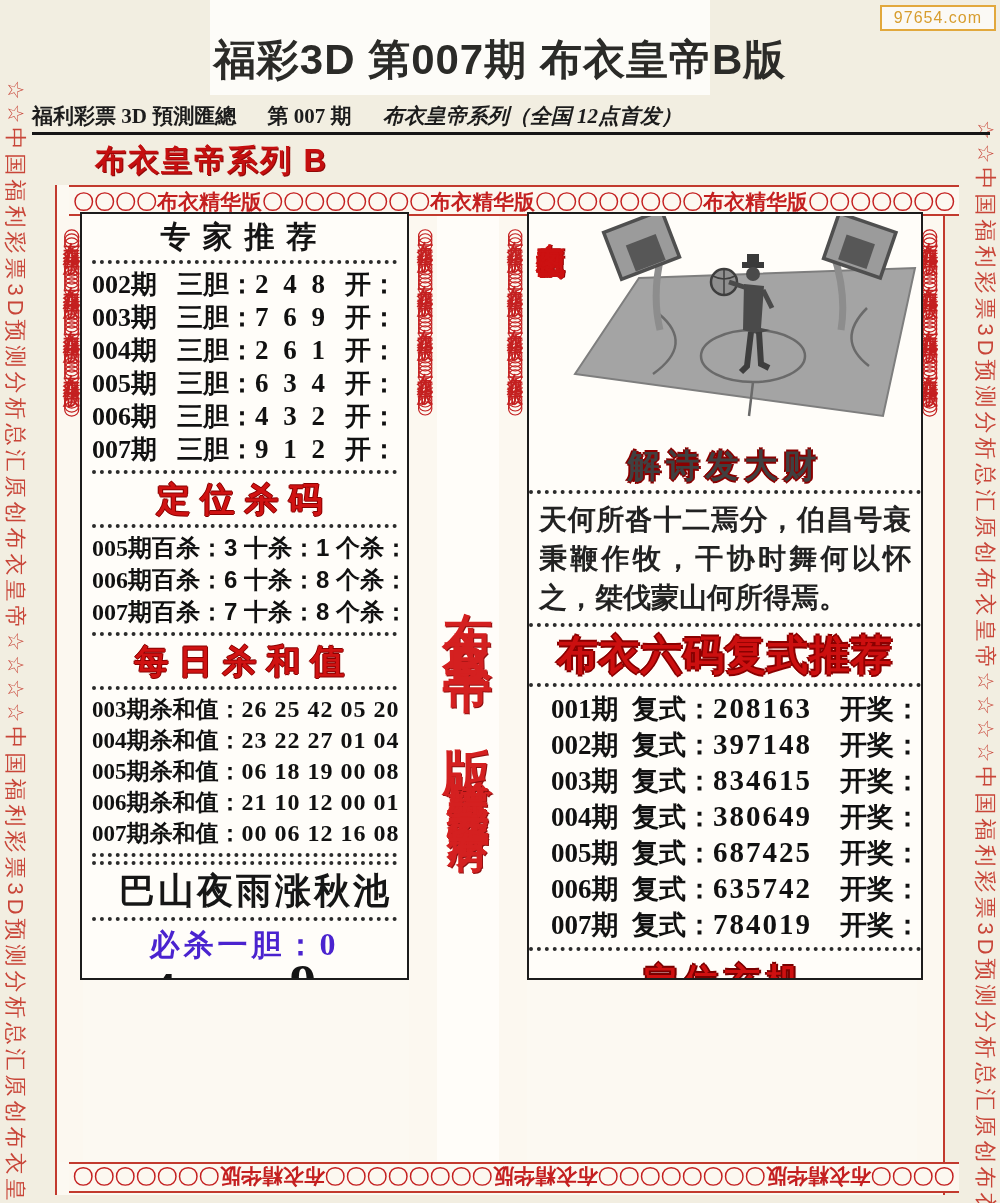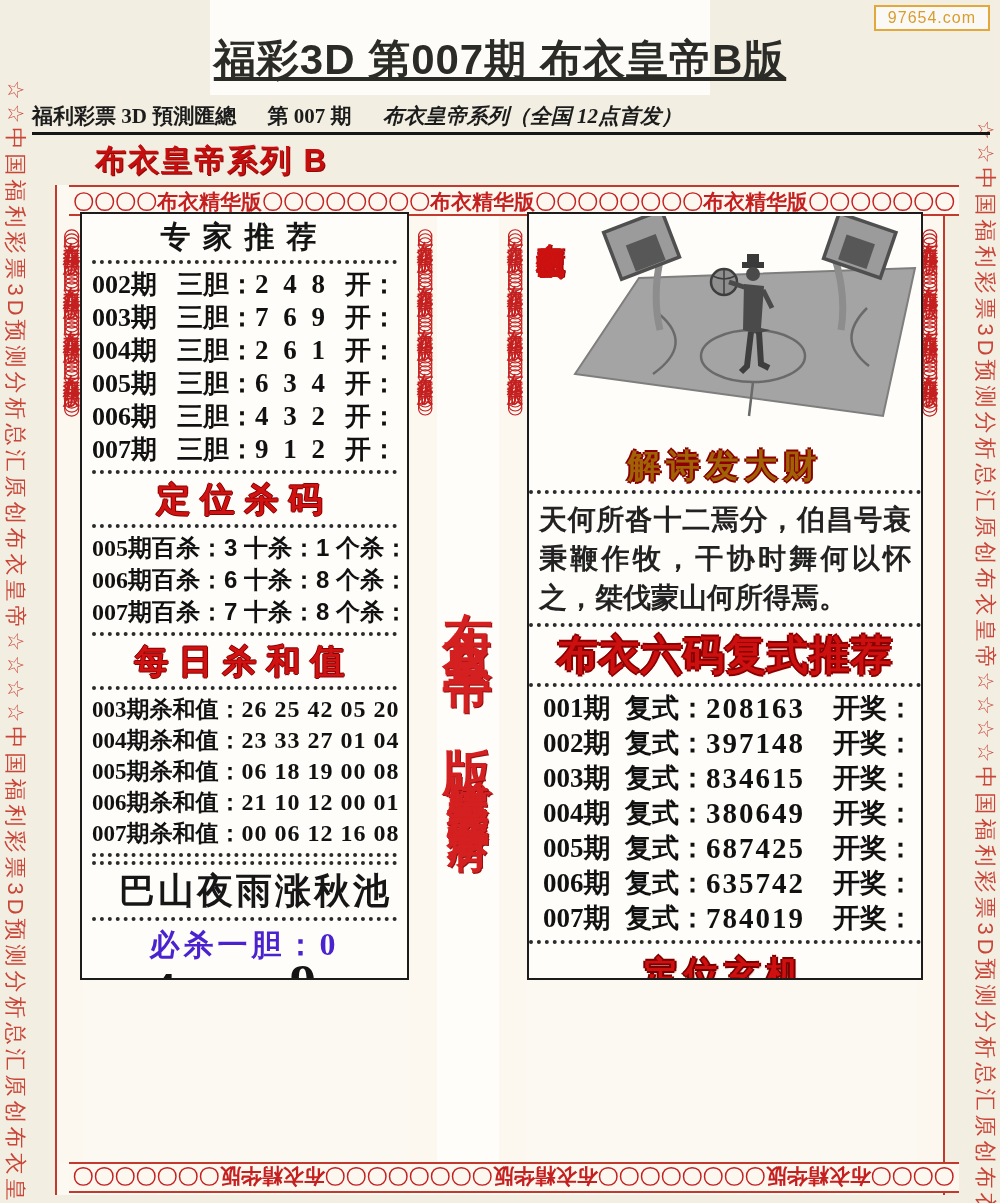--- a/index.html
+++ b/index.html
@@ -16,30 +16,30 @@
     position:absolute; top:80px; height:1123px; width:30px;
     writing-mode:vertical-rl; text-orientation:sideways;
     color:#c5372a; font-size:22px; letter-spacing:4px; line-height:30px;
     overflow:hidden; white-space:nowrap; opacity:.92;
   }
   .edge-left { left:0; }
   .edge-right { right:0; top:120px; height:1083px; }
 
   
   .watermark {
-    position:absolute; top:5px; right:10px; padding:2px 12px;
+    position:absolute; top:5px; right:4px; padding:2px 12px;
     border:2px solid #e2a83c; color:#d79d2e; font-size:16px;
     background:rgba(255,255,255,.65); letter-spacing:1px;
   }
 
   
   .title-box { position:absolute; left:210px; top:0; width:500px; height:95px; background:#fdfcf8; }
   .page-title {
     position:absolute; left:0; right:0; top:32px; text-align:center;
-    font-size:42px; font-weight:900; color:#2b2b28; letter-spacing:1px; white-space:nowrap;text-decoration:underline;
+    font-size:42px; font-weight:900; color:#2b2b28; letter-spacing:1px; white-space:nowrap;
   }
   .masthead {
     position:absolute; left:32px; top:102px; width:958px;
     font-family:"Liberation Serif","DejaVu Serif",serif;
     font-size:21px; font-weight:bold; color:#1c1c1c;
     border-bottom:3px solid #161616; padding-bottom:2px; white-space:nowrap;
   }
   .masthead .gap { display:inline-block; width:26px; }
   .masthead .it { font-style:italic; }
   .series-b {
@@ -132,29 +132,29 @@
   
   .mystery-top { position:relative; height:232px; }
   .mystery-vtitle {
     position:absolute; left:2px; top:6px; height:224px;
     writing-mode:vertical-rl; text-orientation:upright;
     color:#cc1111; font-size:29px; font-weight:900; line-height:40px; letter-spacing:1px;
     text-shadow:1px 0 #8a0000;
   }
   .court { position:absolute; left:42px; top:2px; }
   .caption-red {
-    font-size:33px; font-weight:900; color:#a16207; text-align:center; letter-spacing:6px; line-height:40px;
+    font-size:33px; font-weight:900; color:#404040; text-align:center; letter-spacing:6px; line-height:40px;
     text-shadow:-2px 0 #8a0000,2px 0 #8a0000,0 -2px #8a0000,0 2px #8a0000;
   }
   .poem { font-size:28px; font-weight:bold; color:#222; line-height:39px; padding:2px 10px; text-align:justify; }
   .six-title {
     font-size:41px; font-weight:900; color:#cc0f0f; text-align:center; letter-spacing:1px; line-height:48px; white-space:nowrap;
     text-shadow:-2px 0 #8a0000,2px 0 #8a0000,0 -2px #8a0000,0 2px #8a0000;
   }
-  .fushi-row { font-size:27px; line-height:35px; padding-left:14px;align-items:flex-end; }
+  .fushi-row { font-size:27px; line-height:35px; padding-left:22px; }
   .fushi-row .issue { width:82px; }
   .fushi-row .val { font-size:29px; letter-spacing:2px; }
   .fushi-row .open { margin-left:28px; }
   .pos-title {
     font-size:35px; font-weight:900; color:#cf1010; text-align:center; letter-spacing:6px; line-height:52px;
     text-shadow:-2px 0 #7a0000,2px 0 #7a0000,0 -2px #7a0000,0 2px #7a0000,1px 1px 2px #7a0000;
   }
   .pos-row { font-size:33px; line-height:40px; padding-left:16px; margin-top:12px;text-align:right; }
   .pos-row .lbl { width:128px; letter-spacing:6px; }
   .pos-row .val { font-size:34px; margin-right:10px; }
@@ -255,21 +255,21 @@
       <div class="dotted"></div>
 
       <div class="row sum-row">
         <span class="issue ser">003期</span>
         <span>杀和值：</span>
         <span class="val ser">26 25 42 05 20</span>
       </div>
       <div class="row sum-row">
         <span class="issue ser">004期</span>
         <span>杀和值：</span>
-        <span class="val ser">23 33 27 01 04</span>
+        <span class="val ser">23 22 27 01 04</span>
       </div>
       <div class="row sum-row">
         <span class="issue ser">005期</span>
         <span>杀和值：</span>
         <span class="val ser">06 18 19 00 08</span>
       </div>
       <div class="row sum-row">
         <span class="issue ser">006期</span>
         <span>杀和值：</span>
         <span class="val ser">21 10 12 00 01</span>

